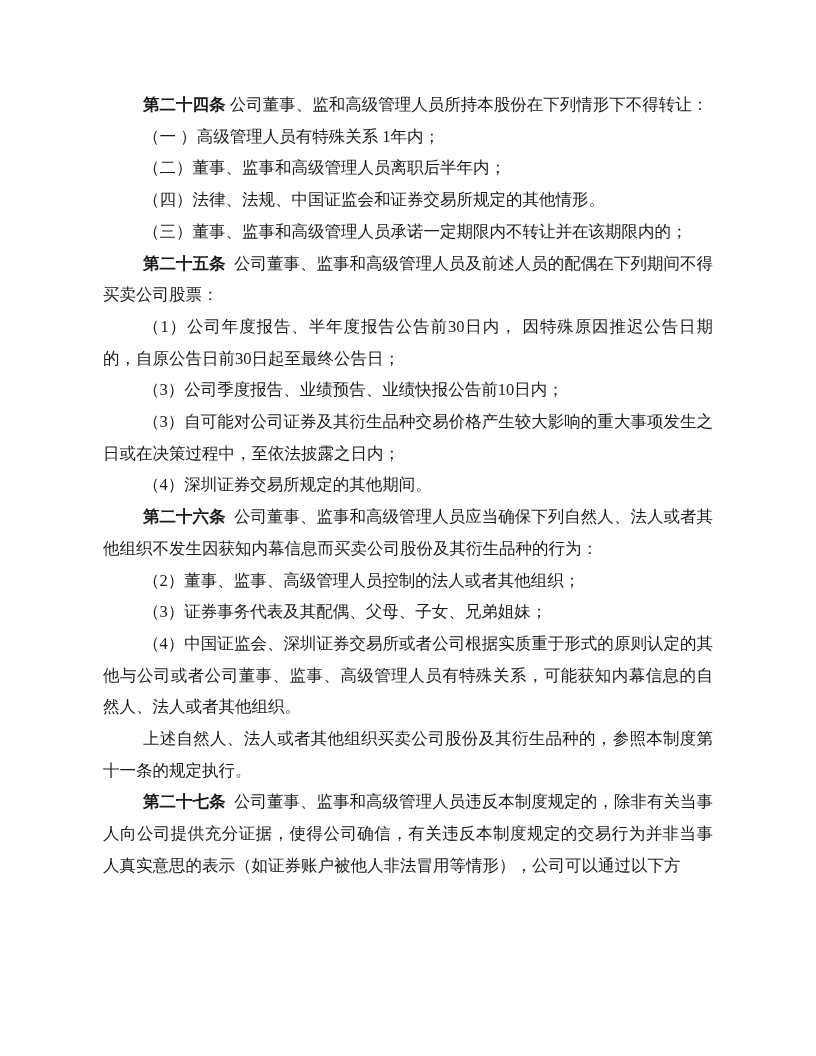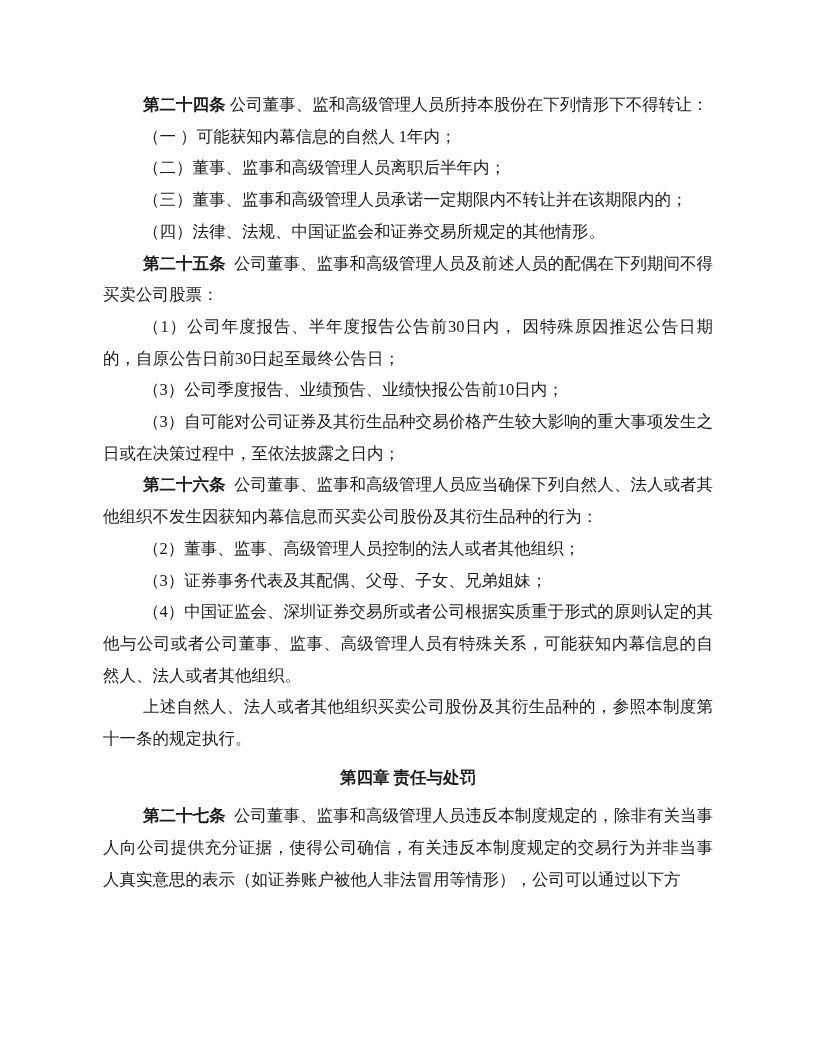--- a/index.html
+++ b/index.html
@@ -40,29 +40,29 @@
     font-weight: bold;
     word-break: keep-all;
   }
 </style>
 </head>
 <body>
 
 <div class="page">
   <div id="doc-body">
       <p class="para body"><b class="lead">第二十四条</b><span class="txt"> 公司董事、监和高级管理人员所持本股份在下列情形下不得转让：</span></p>
-      <p class="para body"><span class="txt">（一 ）可能获知内幕信息的自然人 1年内；</span></p>
+      <p class="para body"><span class="txt">（一 ）高级管理人员有特殊关系 1年内；</span></p>
       <p class="para body"><span class="txt">（二）董事、监事和高级管理人员离职后半年内；</span></p>
+      <p class="para body"><span class="txt">（四）法律、法规、中国证监会和证券交易所规定的其他情形。</span></p>
       <p class="para body"><span class="txt">（三）董事、监事和高级管理人员承诺一定期限内不转让并在该期限内的；</span></p>
-      <p class="para body"><span class="txt">（四）法律、法规、中国证监会和证券交易所规定的其他情形。</span></p>
       <p class="para body"><b class="lead">第二十五条</b><span class="txt">  公司董事、监事和高级管理人员及前述人员的配偶在下列期间不得买卖公司股票：</span></p>
       <p class="para body"><span class="txt">（1）公司年度报告、半年度报告公告前30日内， 因特殊原因推迟公告日期的，自原公告日前30日起至最终公告日；</span></p>
       <p class="para body"><span class="txt">（3）公司季度报告、业绩预告、业绩快报公告前10日内；</span></p>
       <p class="para body"><span class="txt">（3）自可能对公司证券及其衍生品种交易价格产生较大影响的重大事项发生之日或在决策过程中，至依法披露之日内；</span></p>
+      <p class="para body"><span class="txt">（4）深圳证券交易所规定的其他期间。</span></p>
       <p class="para body"><b class="lead">第二十六条</b><span class="txt">  公司董事、监事和高级管理人员应当确保下列自然人、法人或者其他组织不发生因获知内幕信息而买卖公司股份及其衍生品种的行为：</span></p>
       <p class="para body"><span class="txt">（2）董事、监事、高级管理人员控制的法人或者其他组织；</span></p>
       <p class="para body"><span class="txt">（3）证券事务代表及其配偶、父母、子女、兄弟姐妹；</span></p>
       <p class="para body"><span class="txt">（4）中国证监会、深圳证券交易所或者公司根据实质重于形式的原则认定的其他与公司或者公司董事、监事、高级管理人员有特殊关系，可能获知内幕信息的自然人、法人或者其他组织。</span></p>
       <p class="para body"><span class="txt">上述自然人、法人或者其他组织买卖公司股份及其衍生品种的，参照本制度第十一条的规定执行。</span></p>
-      <p class="para chapter"><span class="txt">第四章 责任与处罚</span></p>
       <p class="para body"><b class="lead">第二十七条</b><span class="txt">  公司董事、监事和高级管理人员违反本制度规定的，除非有关当事人向公司提供充分证据，使得公司确信，有关违反本制度规定的交易行为并非当事人真实意思的表示（如证券账户被他人非法冒用等情形），公司可以通过以下方</span></p>
     </div>
 </div>
 
 </body></html>

